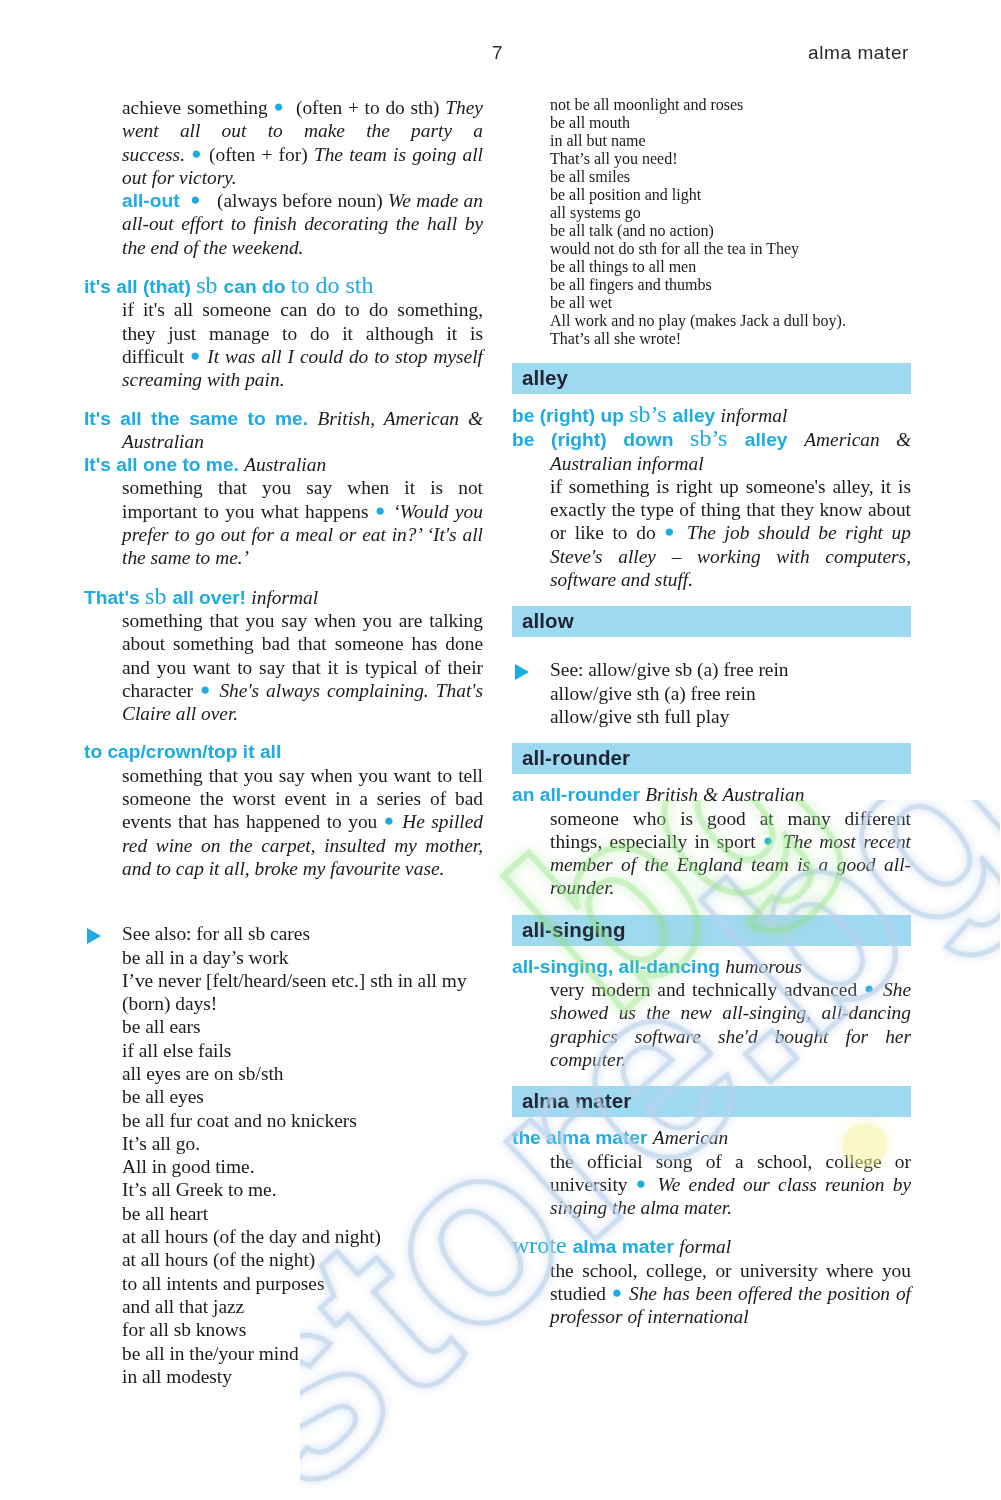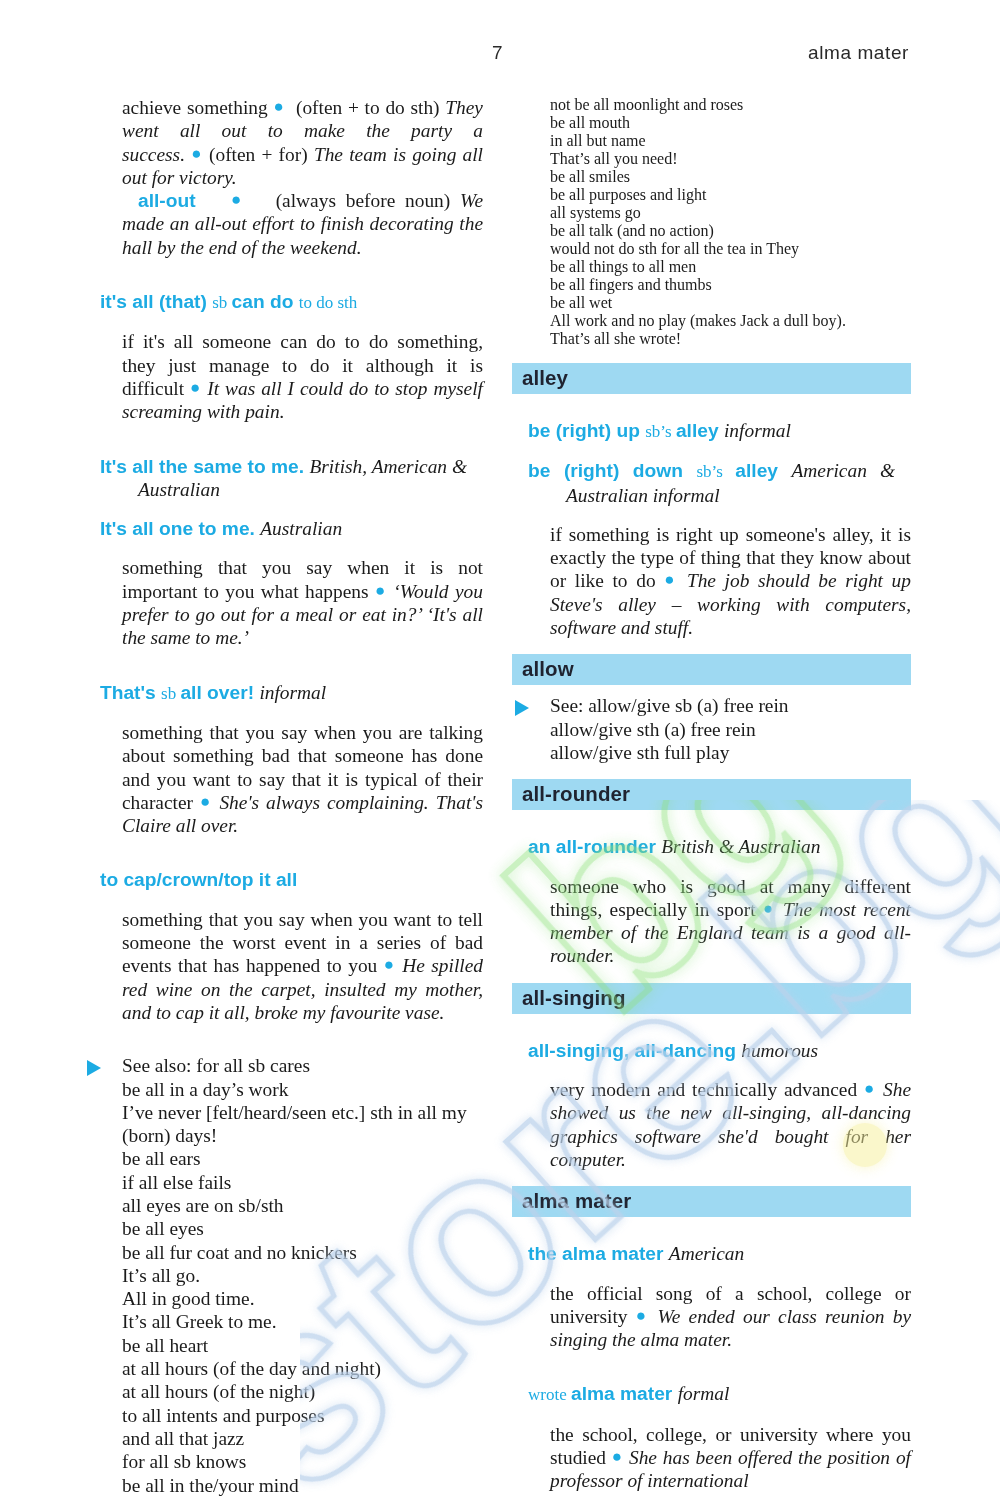--- a/index.html
+++ b/index.html
@@ -64,23 +64,23 @@
   }
   .indent { padding-left: 38px; }
 
   .hw {
     font-family: "Liberation Sans", "DejaVu Sans", sans-serif;
     font-size: 19.2px;
     line-height: 23.3px;
     font-weight: bold;
     color: #1cabe3;
     text-align: justify;
-    margin: 16px;
-  }
-  .hw .reg   { font-family: "Liberation Serif", serif; font-weight: normal; color: #1cabe3; font-size: 17px;}
+    margin: 0;
+  }
+  .hw .reg   { font-family: "Liberation Serif", serif; font-weight: normal; color: #1cabe3; font-size: 24px;}
   .hw .lab {
     font-family: "Liberation Serif", "DejaVu Serif", serif;
     font-weight: normal;
     font-style: italic;
     color: #1b1b1b;
     font-size: 19.4px;
   }
 
   .it { font-style: italic; }
   .bd { font-weight: normal; }
@@ -94,21 +94,21 @@
 
   .gap-s { height: 9px; }
   .gap-m { height: 15px; }
 
   
   .xref {
     font-size: 19.4px;
     line-height: 23.3px;
     position: relative;
   }
-  .xref-first { padding-left: 38px; position: relative; }
+  .xref-first { padding-left: 38px; position: relative; margin-top: 12px; }
   .tri {
     position: absolute;
     left: 3px;
     top: 6px;
     width: 0; height: 0;
     border-left: 14px solid #1cabe3;
     border-top: 8px solid transparent;
     border-bottom: 8px solid transparent;
   }
   .xline { padding-left: 38px; }
@@ -213,21 +213,21 @@
     </div>
   </div>
 
   <div class="col col-right">
     <div id="see-also-cont">
         <div class="xline"><span>not be all </span><span class="bd">moonlight</span><span> and roses</span></div>
         <div class="xline"><span>be all </span><span class="bd">mouth</span></div>
         <div class="xline"><span>in all but </span><span class="bd">name</span></div>
         <div class="xline"><span>That’s all you </span><span class="bd">need</span><span>!</span></div>
         <div class="xline"><span>be all </span><span class="bd">smiles</span></div>
-        <div class="xline"><span>be all </span><span class="bd">purposes</span><span> and light</span></div>
+        <div class="xline"><span>be all </span><span class="bd">position</span><span> and light</span></div>
         <div class="xline"><span>all </span><span class="bd">systems</span><span> go</span></div>
         <div class="xline"><span>be all </span><span class="bd">talk</span><span> (and no action)</span></div>
         <div class="xline"><span>would not do sth for all the </span><span class="bd">tea</span><span> in They</span></div>
         <div class="xline"><span>be all </span><span class="bd">things</span><span> to all men</span></div>
         <div class="xline"><span>be all fingers and </span><span class="bd">thumbs</span></div>
         <div class="xline"><span>be all </span><span class="bd">wet</span></div>
         <div class="xline"><span>All </span><span class="bd">work</span><span> and no play (makes Jack a dull boy).</span></div>
         <div class="xline"><span>That’s all she </span><span class="bd">wrote</span><span>!</span></div>
       </div>
     <div id="right-entries">

